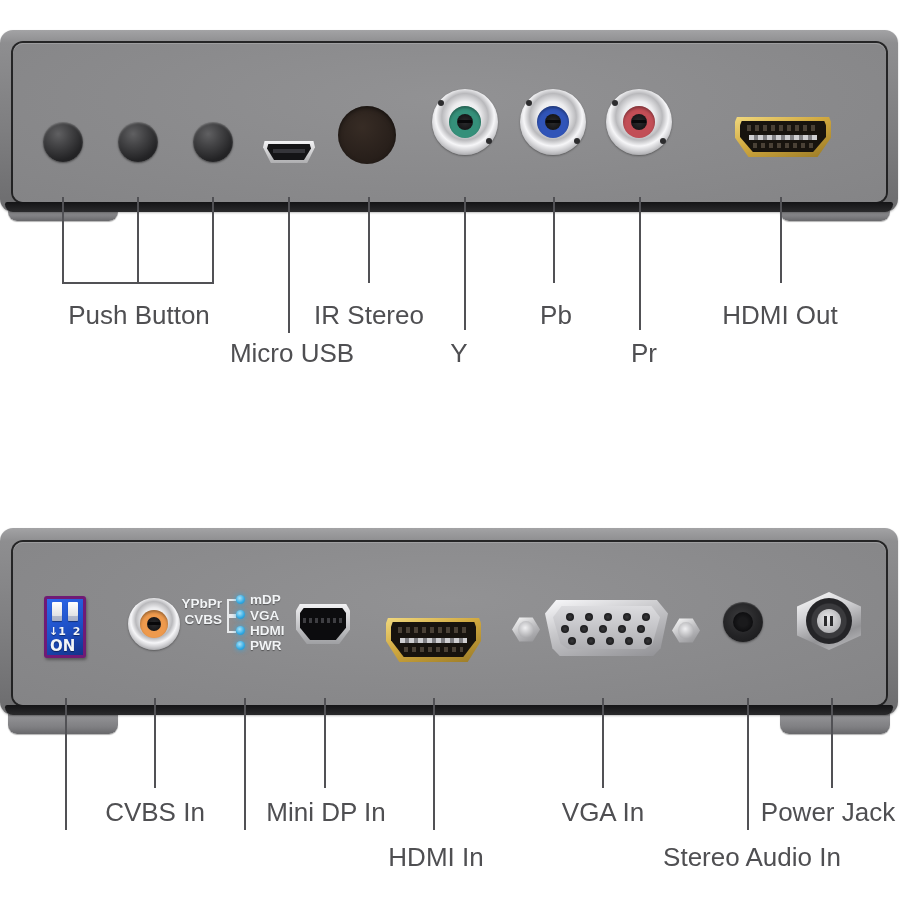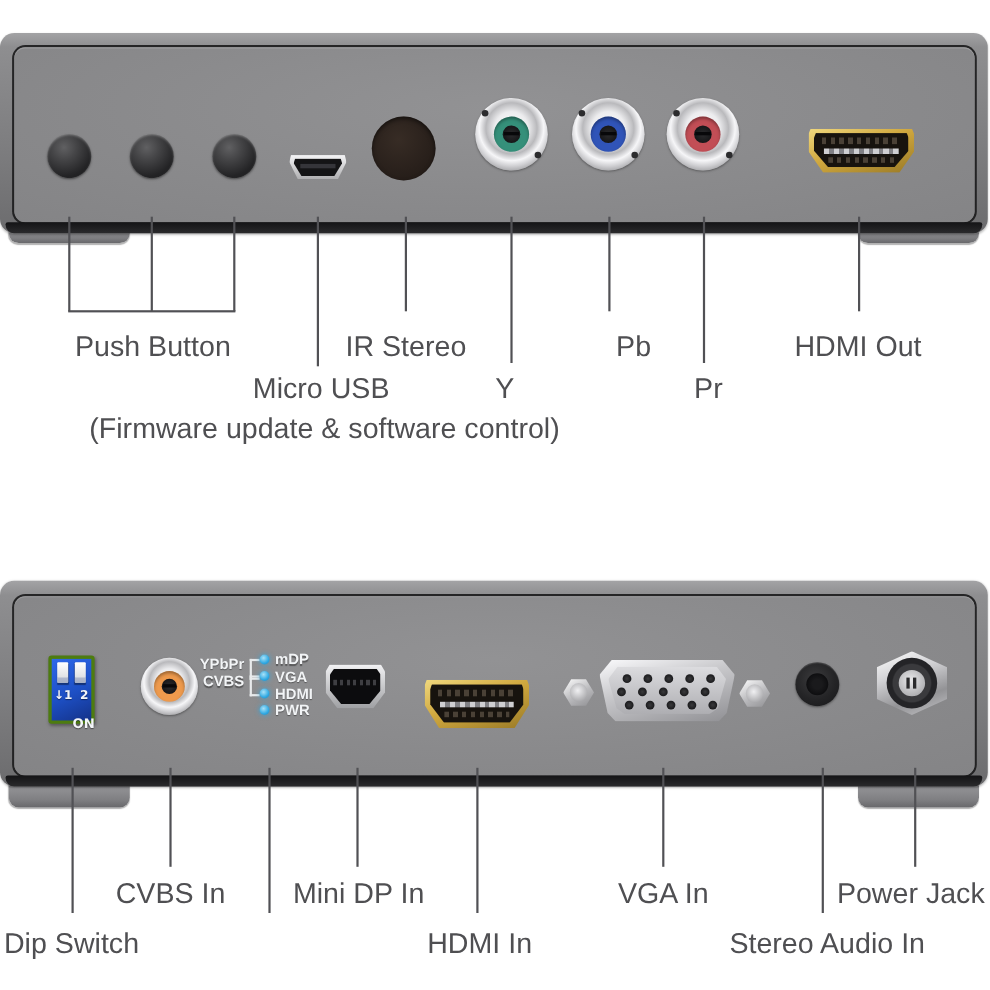--- a/index.html
+++ b/index.html
@@ -71,21 +71,21 @@
      box-shadow:0 1px 2px rgba(0,0,0,.4), inset 0 1px 1px rgba(255,255,255,.15);}
   .audio-hole{position:absolute;inset:10px;border-radius:50%;
      background:radial-gradient(#1a1a1c 30%,#050507);}
   .power-hex{position:absolute;clip-path:polygon(50% 0,100% 25%,100% 75%,50% 100%,0 75%,0 25%);
      background:linear-gradient(160deg,#ffffff 0%,#d2d2d5 35%,#939396 70%,#c5c5c8 100%);}
   .power-ring{position:absolute;left:9px;top:6px;width:46px;height:46px;border-radius:50%;
      background:radial-gradient(circle,#6f6f72 0 30%,#3a3a3d 34% 52%,#242427 56% 74%,#515154 78% 100%);}
   .power-pin{position:absolute;left:20px;top:17px;width:24px;height:24px;border-radius:50%;
      background:radial-gradient(circle at 45% 40%,#e9e9eb,#9b9b9e);}
   .power-slot{position:absolute;width:3px;height:10px;background:#2a2a2c;top:24px;}
-  .dip{position:absolute;background:#4d7c0f;border-radius:3px;box-shadow:1px 2px 3px rgba(0,0,0,.35);}
+  .dip{position:absolute;background:#701a75;border-radius:3px;box-shadow:1px 2px 3px rgba(0,0,0,.35);}
   .dip-body{position:absolute;inset:3px;
      background:linear-gradient(155deg,#2e68ea 0%,var(--dip-blue,#1d4fc4) 55%,#143289 100%);}
   .dip-slider{position:absolute;width:10px;height:19px;top:6px;border-radius:1px;
      background:linear-gradient(#ffffff,#d4d6da);
      box-shadow:inset 0 -5px 0 rgba(90,110,160,.35), 0 1px 1px rgba(0,0,0,.4);}
   .dip-text{position:absolute;color:#f3f5f8;font-weight:bold;white-space:nowrap;
      font-family:"DejaVu Sans","Liberation Sans",sans-serif;text-shadow:0 1px 1px rgba(0,0,0,.45);}
   .mark{position:absolute;color:#f2f4f6;font-size:13.5px;line-height:15px;font-weight:600;
      text-shadow:0 1px 1px rgba(0,0,0,.4);white-space:nowrap;}
   .bracket{position:absolute;width:7px;border-left:2px solid #e8eaec;
@@ -160,38 +160,37 @@
   <div class="hl" style="left:62px;top:282px;width:152px;"></div>
   <div class="vl" style="left:288px;top:197px;height:136px;"></div>
   <div class="vl" style="left:368px;top:197px;height:86px;"></div>
   <div class="vl" style="left:464px;top:197px;height:133px;"></div>
   <div class="vl" style="left:553px;top:197px;height:86px;"></div>
   <div class="vl" style="left:639px;top:197px;height:133px;"></div>
   <div class="vl" style="left:780px;top:197px;height:86px;"></div>
 
   <div class="lbl" style="left:139px;top:299px;">Push Button</div>
   <div class="lbl" style="left:369px;top:299px;">IR Stereo</div>
-  <div class="lbl" style="left:556px;top:299px;margin-left:20px;">Pb</div>
+  <div class="lbl" style="left:556px;top:299px;">Pb</div>
   <div class="lbl" style="left:292px;top:337px;">Micro USB</div>
   <div class="lbl" style="left:780px;top:299px;">HDMI Out</div>
   <div class="lbl" style="left:459px;top:337px;">Y</div>
   <div class="lbl" style="left:644px;top:337px;">Pr</div>
-  <div class="lbl" style="left:295px;top:373px;">(Firmware update &amp; software control)</div>
 
   <section class="device" style="left:0;top:528px;width:898px;height:187px;">
     <div class="casing"></div>
     <div class="face" style="left:13px;top:14px;width:873px;height:163px;"></div>
     <div class="lip"></div>
 
     <div class="dip" style="left:44px;top:68px;width:42px;height:62px;">
       <div class="dip-body"></div>
       <div class="dip-slider" style="left:8px;"></div>
       <div class="dip-slider" style="left:24px;"></div>
       <div class="dip-text" style="left:5px;top:29px;font-size:11px;word-spacing:3px;">↓1 2</div>
-      <div class="dip-text" style="left:6px;top:55px;font-size:12px;margin-left:16px;">ON</div>
+      <div class="dip-text" style="left:6px;top:41px;font-size:15px;">ON</div>
     </div>
 
     <div class="rca" style="left:128px;top:70px;width:52px;height:52px;">
       <div class="rca-outer"></div>
       <div class="rca-ring" style="inset:12px;background:var(--cvbs-orange);"></div>
       <div class="rca-hole" style="inset:19px;"></div>
       <div class="rca-slot" style="left:20px;top:24px;width:12px;"></div>
     </div>
 
     <div class="mark" style="left:164px;top:68px;width:58px;text-align:right;">YPbPr</div>
@@ -265,17 +264,16 @@
   <div class="vl" style="left:324px;top:698px;height:90px;"></div>
   <div class="vl" style="left:433px;top:698px;height:132px;"></div>
   <div class="vl" style="left:602px;top:698px;height:90px;"></div>
   <div class="vl" style="left:747px;top:698px;height:132px;"></div>
   <div class="vl" style="left:831px;top:698px;height:90px;"></div>
 
   <div class="lbl" style="left:155px;top:796px;">CVBS In</div>
   <div class="lbl" style="left:326px;top:796px;">Mini DP In</div>
   <div class="lbl" style="left:603px;top:796px;">VGA In</div>
   <div class="lbl" style="left:828px;top:796px;text-align:center;">Power Jack</div>
-  <div class="lbl" style="left:65px;top:841px;">Dip Switch</div>
   <div class="lbl" style="left:436px;top:841px;">HDMI In</div>
   <div class="lbl" style="left:752px;top:841px;text-align:center;">Stereo Audio In</div>
 
 </div>
 
 </body></html>

